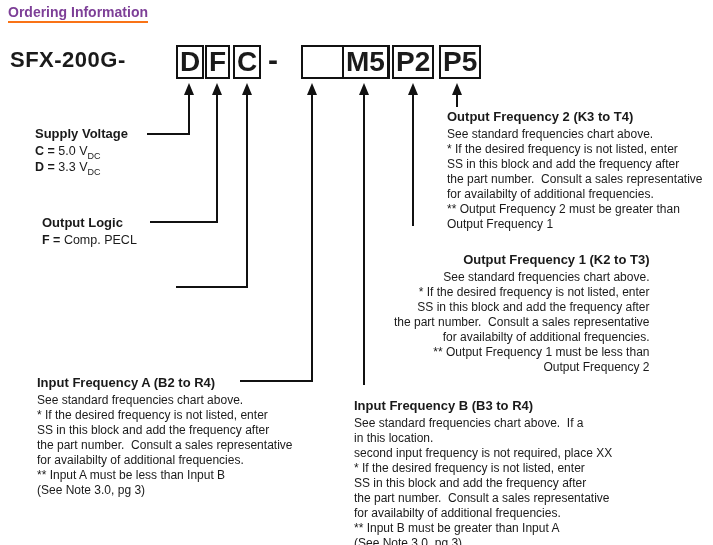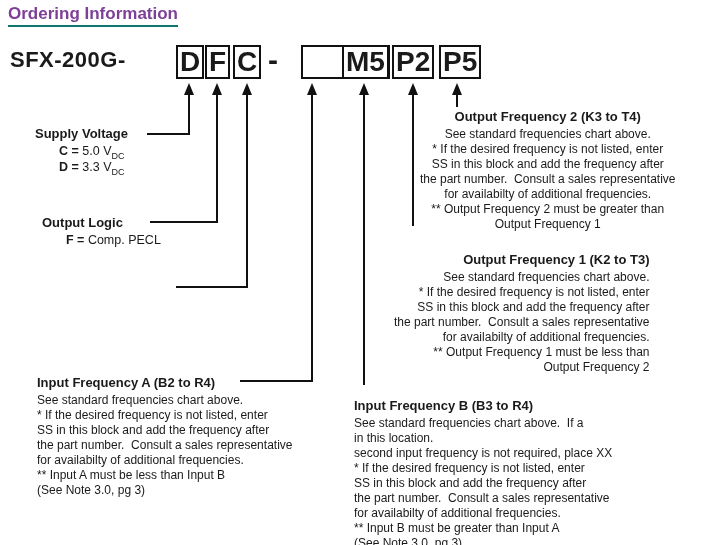--- a/index.html
+++ b/index.html
@@ -2,22 +2,22 @@
 <html><head>
 <meta charset="utf-8">
 <style>
   html,body { margin:0; padding:0; background:#ffffff; }
   .canvas {
     position:relative; width:713px; height:545px; background:#ffffff;
     font-family:"Liberation Sans", sans-serif; color:#1a1a1a; overflow:hidden;
   }
   .doc-title {
     position:absolute; left:8px; top:4px; display:inline-block;
-    font-size:17px; font-weight:bold; color:#7d3f97;
-    border-bottom:2px solid #0f766e; padding-bottom:1px;
+    font-size:14px; font-weight:bold; color:#7d3f97;
+    border-bottom:2px solid #f97316; padding-bottom:1px;
   }
   .pn-prefix {
     position:absolute; left:10px; top:43px;
     font-size:22px; font-weight:bold; line-height:34px; letter-spacing:0.5px;
   }
   .pn-dash {
     position:absolute; top:43px; font-size:30px; font-weight:bold; line-height:34px;
   }
   .code-box {
     position:absolute; top:45px; border:2px solid #111;
@@ -28,21 +28,21 @@
   .hline { position:absolute; height:2px; background:#111; }
   .arrow-up {
     position:absolute; width:0; height:0;
     border-left:5px solid transparent; border-right:5px solid transparent;
     border-bottom:12px solid #111;
   }
   .section { position:absolute; }
   .sec-heading { font-size:13px; font-weight:bold; line-height:15px; white-space:nowrap; }
   .sec-body { margin-top:3px; }
   .body-line { font-size:12px; line-height:15px; white-space:pre-wrap; }
-  .opt { font-size:12.5px; line-height:15.5px; white-space:pre-wrap;margin-left:24px; }
+  .opt { font-size:12.5px; line-height:15.5px; white-space:pre-wrap; }
   .opt.lg { line-height:17px; }
   .opt b { font-weight:bold; }
   sub.vdc { font-size:9px; line-height:0; }
 </style>
 </head>
 <body>
 
 <div class="canvas">
 
   <div class="doc-title">Ordering Information</div>
@@ -133,21 +133,21 @@
         <div class="body-line">See standard frequencies chart above.</div>
         <div class="body-line">* If the desired frequency is not listed, enter</div>
         <div class="body-line">SS in this block and add the frequency after</div>
         <div class="body-line">the part number.  Consult a sales representative</div>
         <div class="body-line">for availabilty of additional frequencies.</div>
         <div class="body-line">** Output Frequency 1 must be less than</div>
         <div class="body-line">Output Frequency 2</div>
       </div>
   </section>
 
-  <section class="section" style="left:420px;top:109px;text-align:center;">
+  <section class="section" style="left:447px;top:109px;">
     <div class="sec-heading">Output Frequency 2 (K3 to T4)</div>
     <div class="sec-body">
         <div class="body-line">See standard frequencies chart above.</div>
         <div class="body-line">* If the desired frequency is not listed, enter</div>
         <div class="body-line">SS in this block and add the frequency after</div>
         <div class="body-line">the part number.  Consult a sales representative</div>
         <div class="body-line">for availabilty of additional frequencies.</div>
         <div class="body-line">** Output Frequency 2 must be greater than</div>
         <div class="body-line">Output Frequency 1</div>
       </div>

